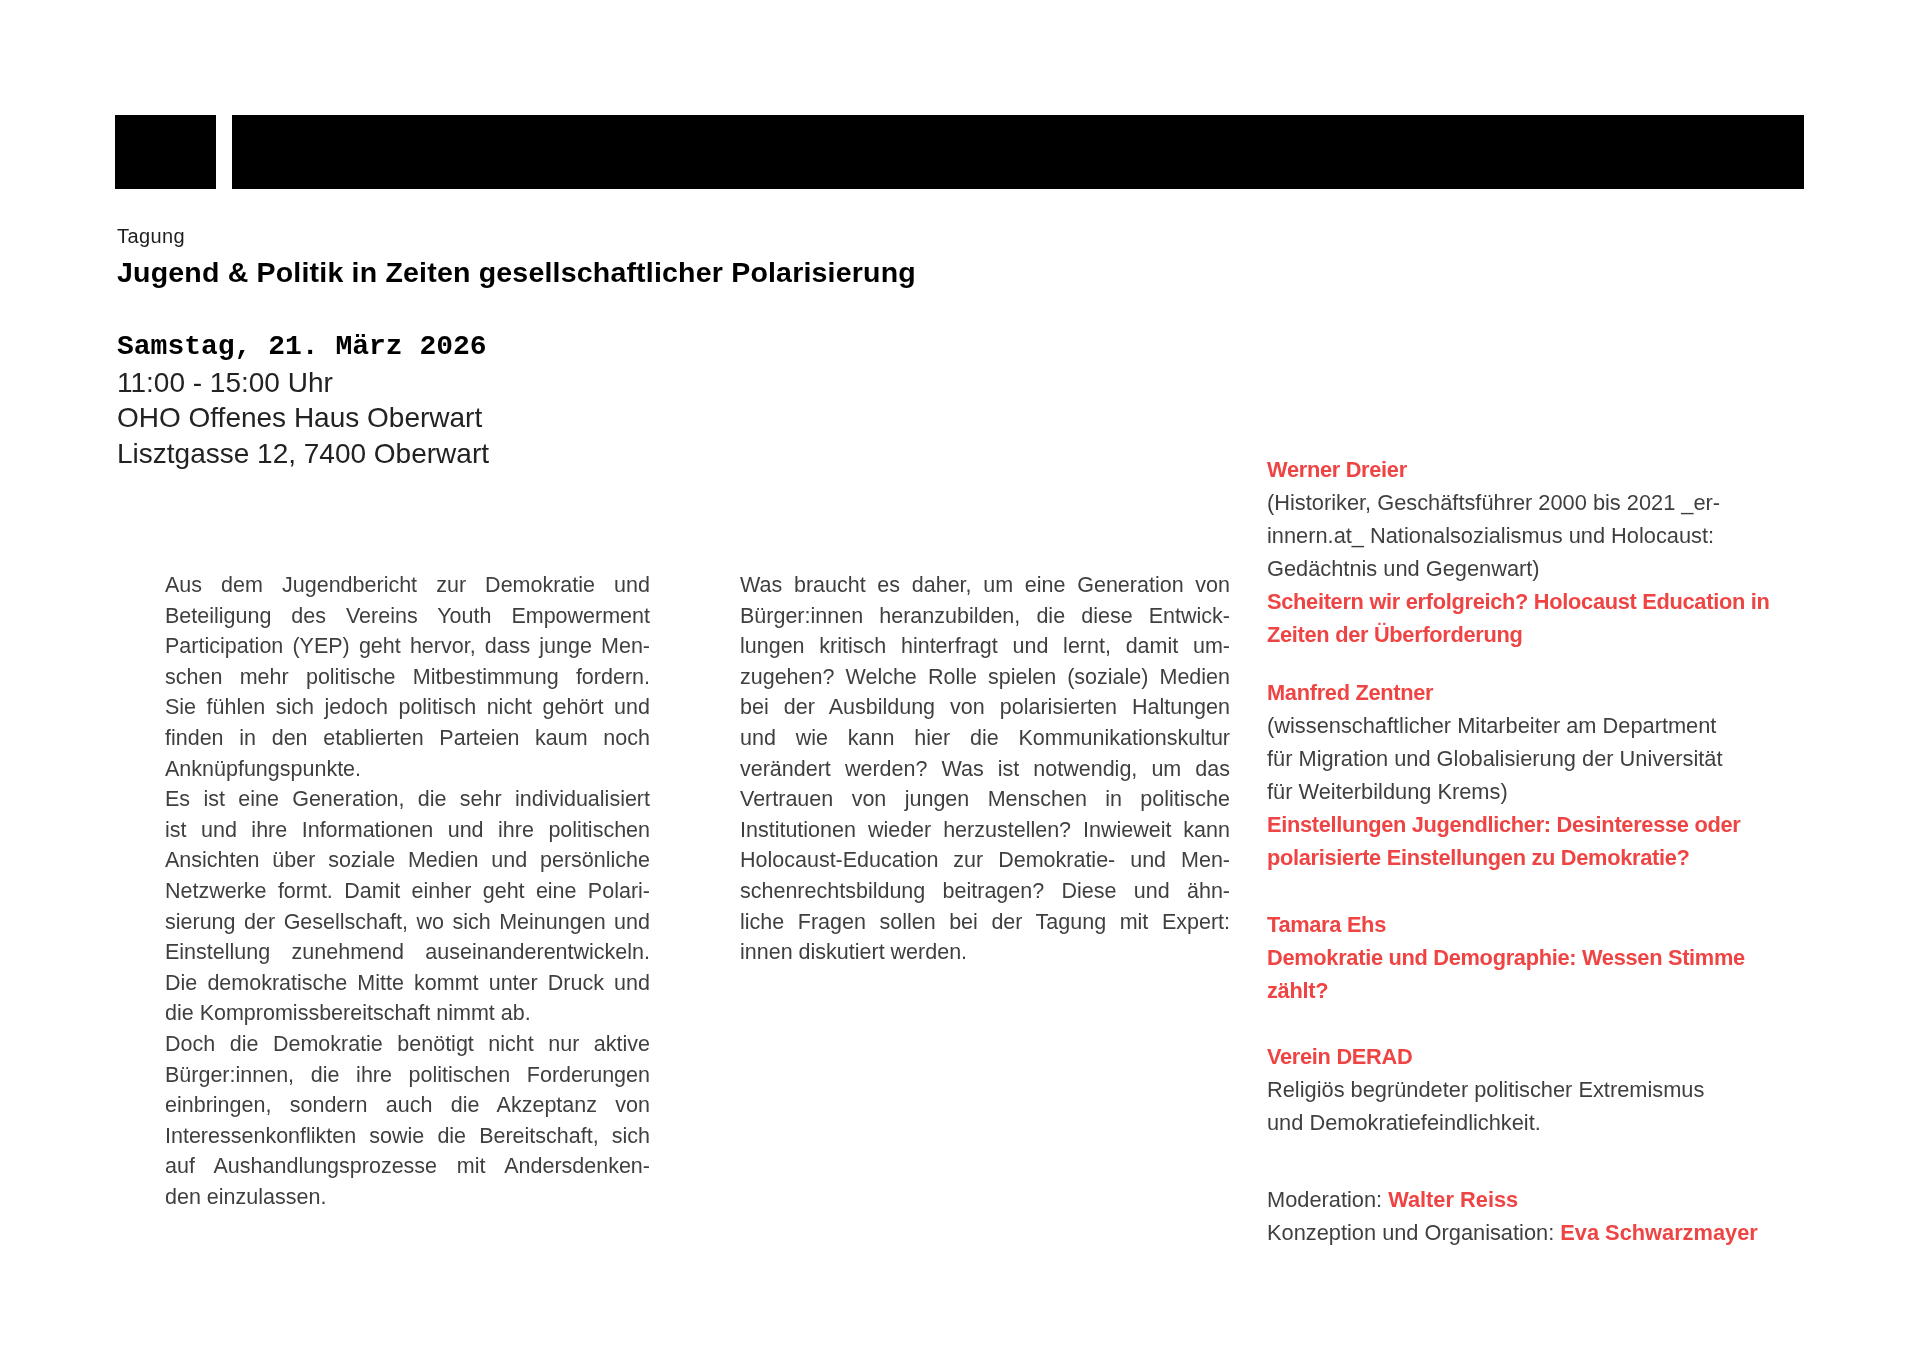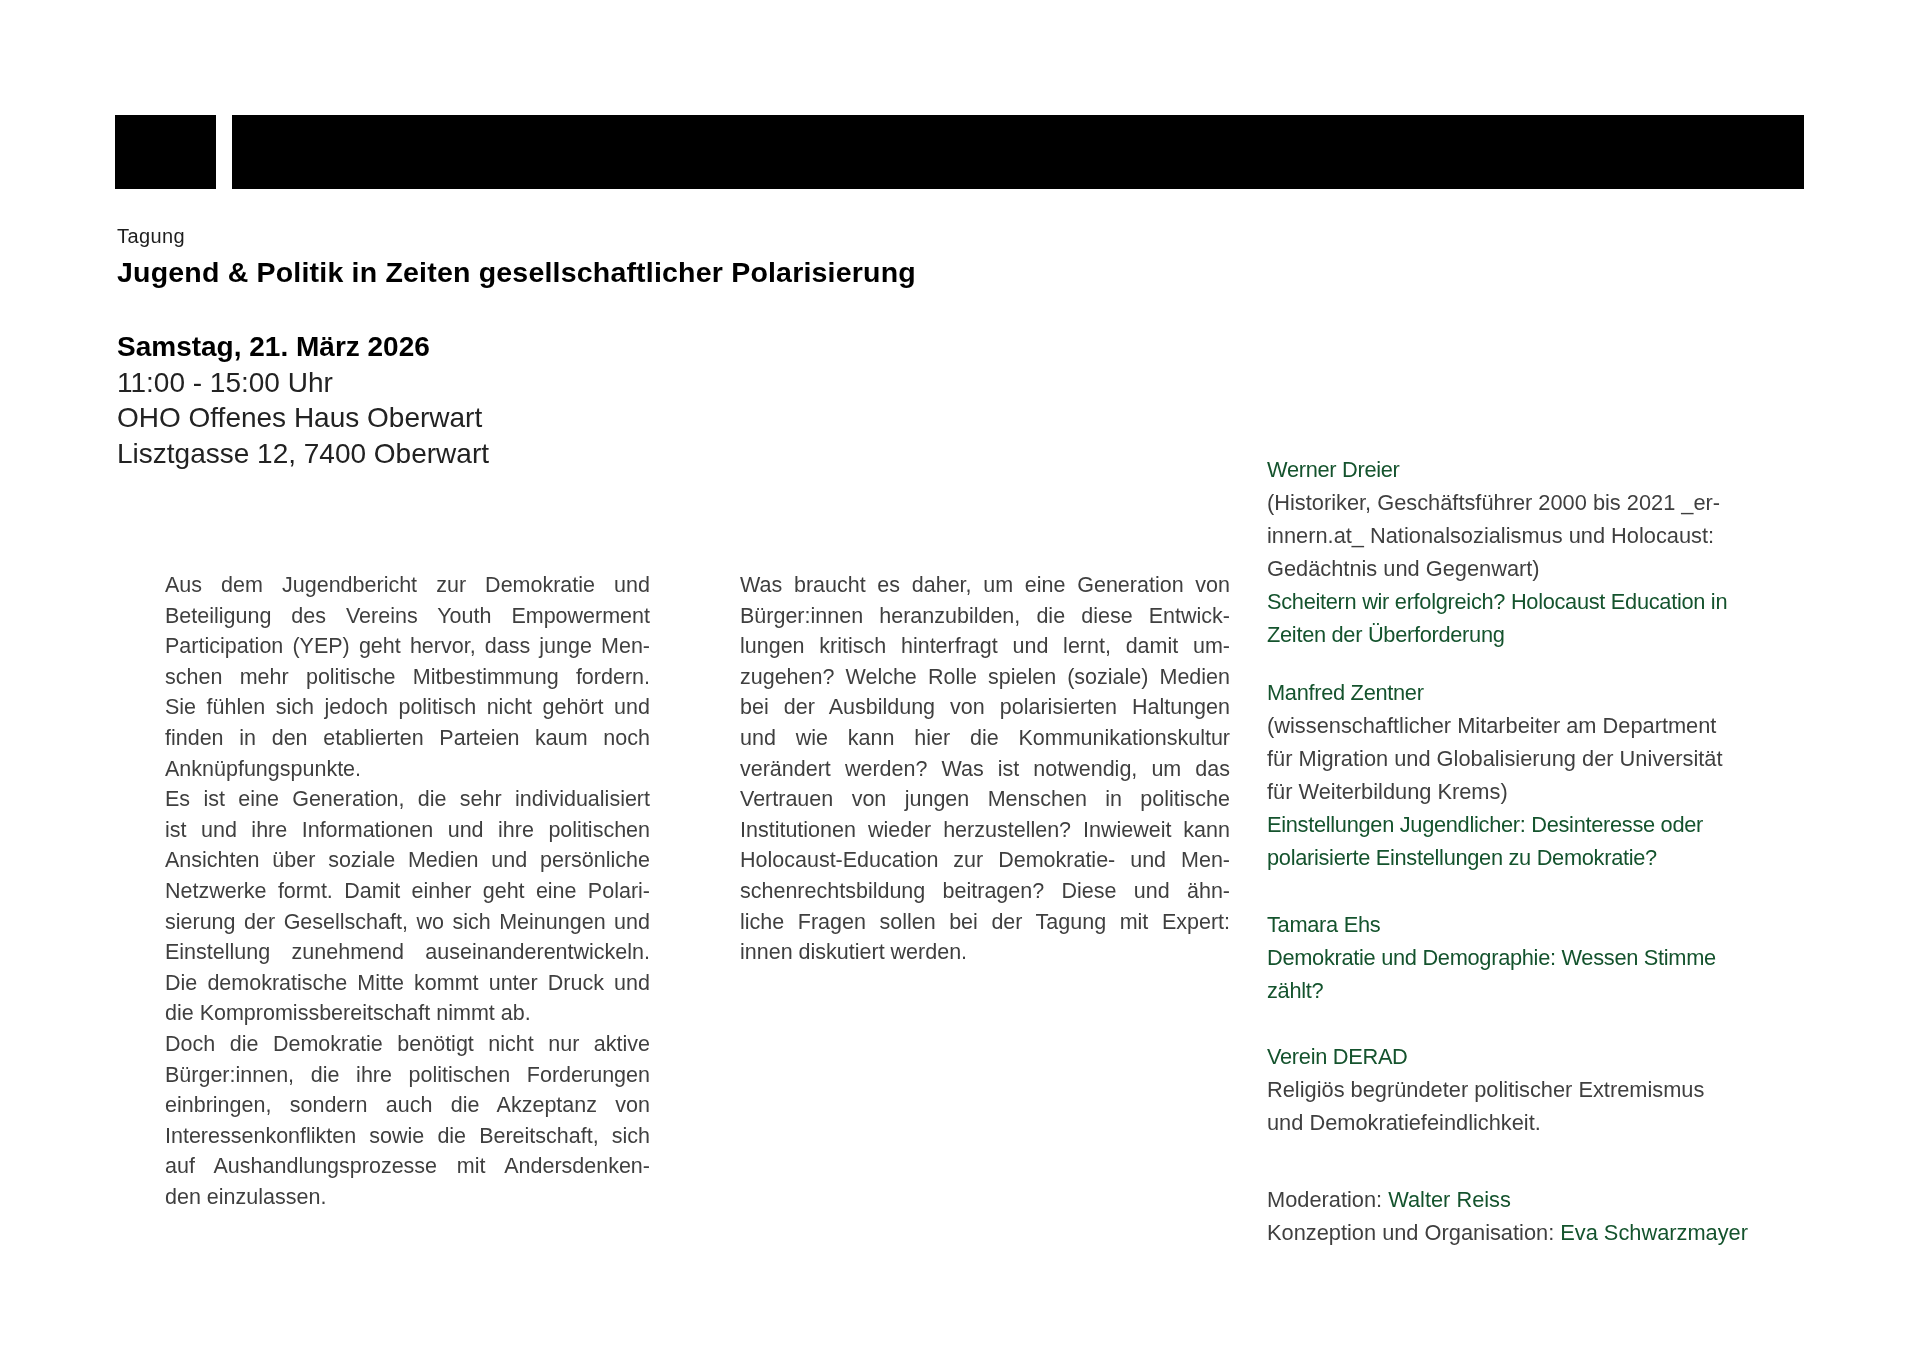--- a/index.html
+++ b/index.html
@@ -11,33 +11,33 @@
   .bar{background:#000;}
   .bar-small{left:115px;top:115px;width:101px;height:74px;}
   .bar-wide{left:232px;top:115px;width:1572px;height:74px;}
 
   
   .kicker{left:117px;top:221px;font-size:20px;line-height:30px;color:#1e1e1e;letter-spacing:0.4px;}
   .title{left:117px;top:256px;font-size:28.5px;line-height:32px;font-weight:700;color:#000;letter-spacing:0.2px;}
 
   
   .info{left:117px;top:329px;font-size:28px;line-height:35.5px;color:#222;}
-  .info .b{font-weight:700;color:#000;}
+  .info .b{font-weight:700;color:#000;font-family:Liberation Mono, monospace;}
 
   
   .textcol{font-size:21.5px;line-height:30.6px;color:#3f3f3f;}
   .col1{left:117px;top:570px;width:533px;}
   .col2{left:692px;top:570px;width:538px;}
   .bline{white-space:nowrap;margin-left:48px;}
   .bline.just{text-align:justify;text-align-last:justify;}
 
   
   .col3{left:1267px;top:453px;width:548px;font-size:21.8px;line-height:33px;color:#3f3f3f;}
   .sline{white-space:nowrap;}
-  .bold{font-weight:400;color:#14532d;}
+  .bold{font-weight:700;color:#ef4444;}
   .sline.bold{letter-spacing:-0.3px;}
   .sb1{margin-top:25px;}
   .sb2{margin-top:34px;}
   .sb3{margin-top:33px;}
   .credits{margin-top:44px;}
 </style>
 </head>
 <body>
 
 <div class="page">

